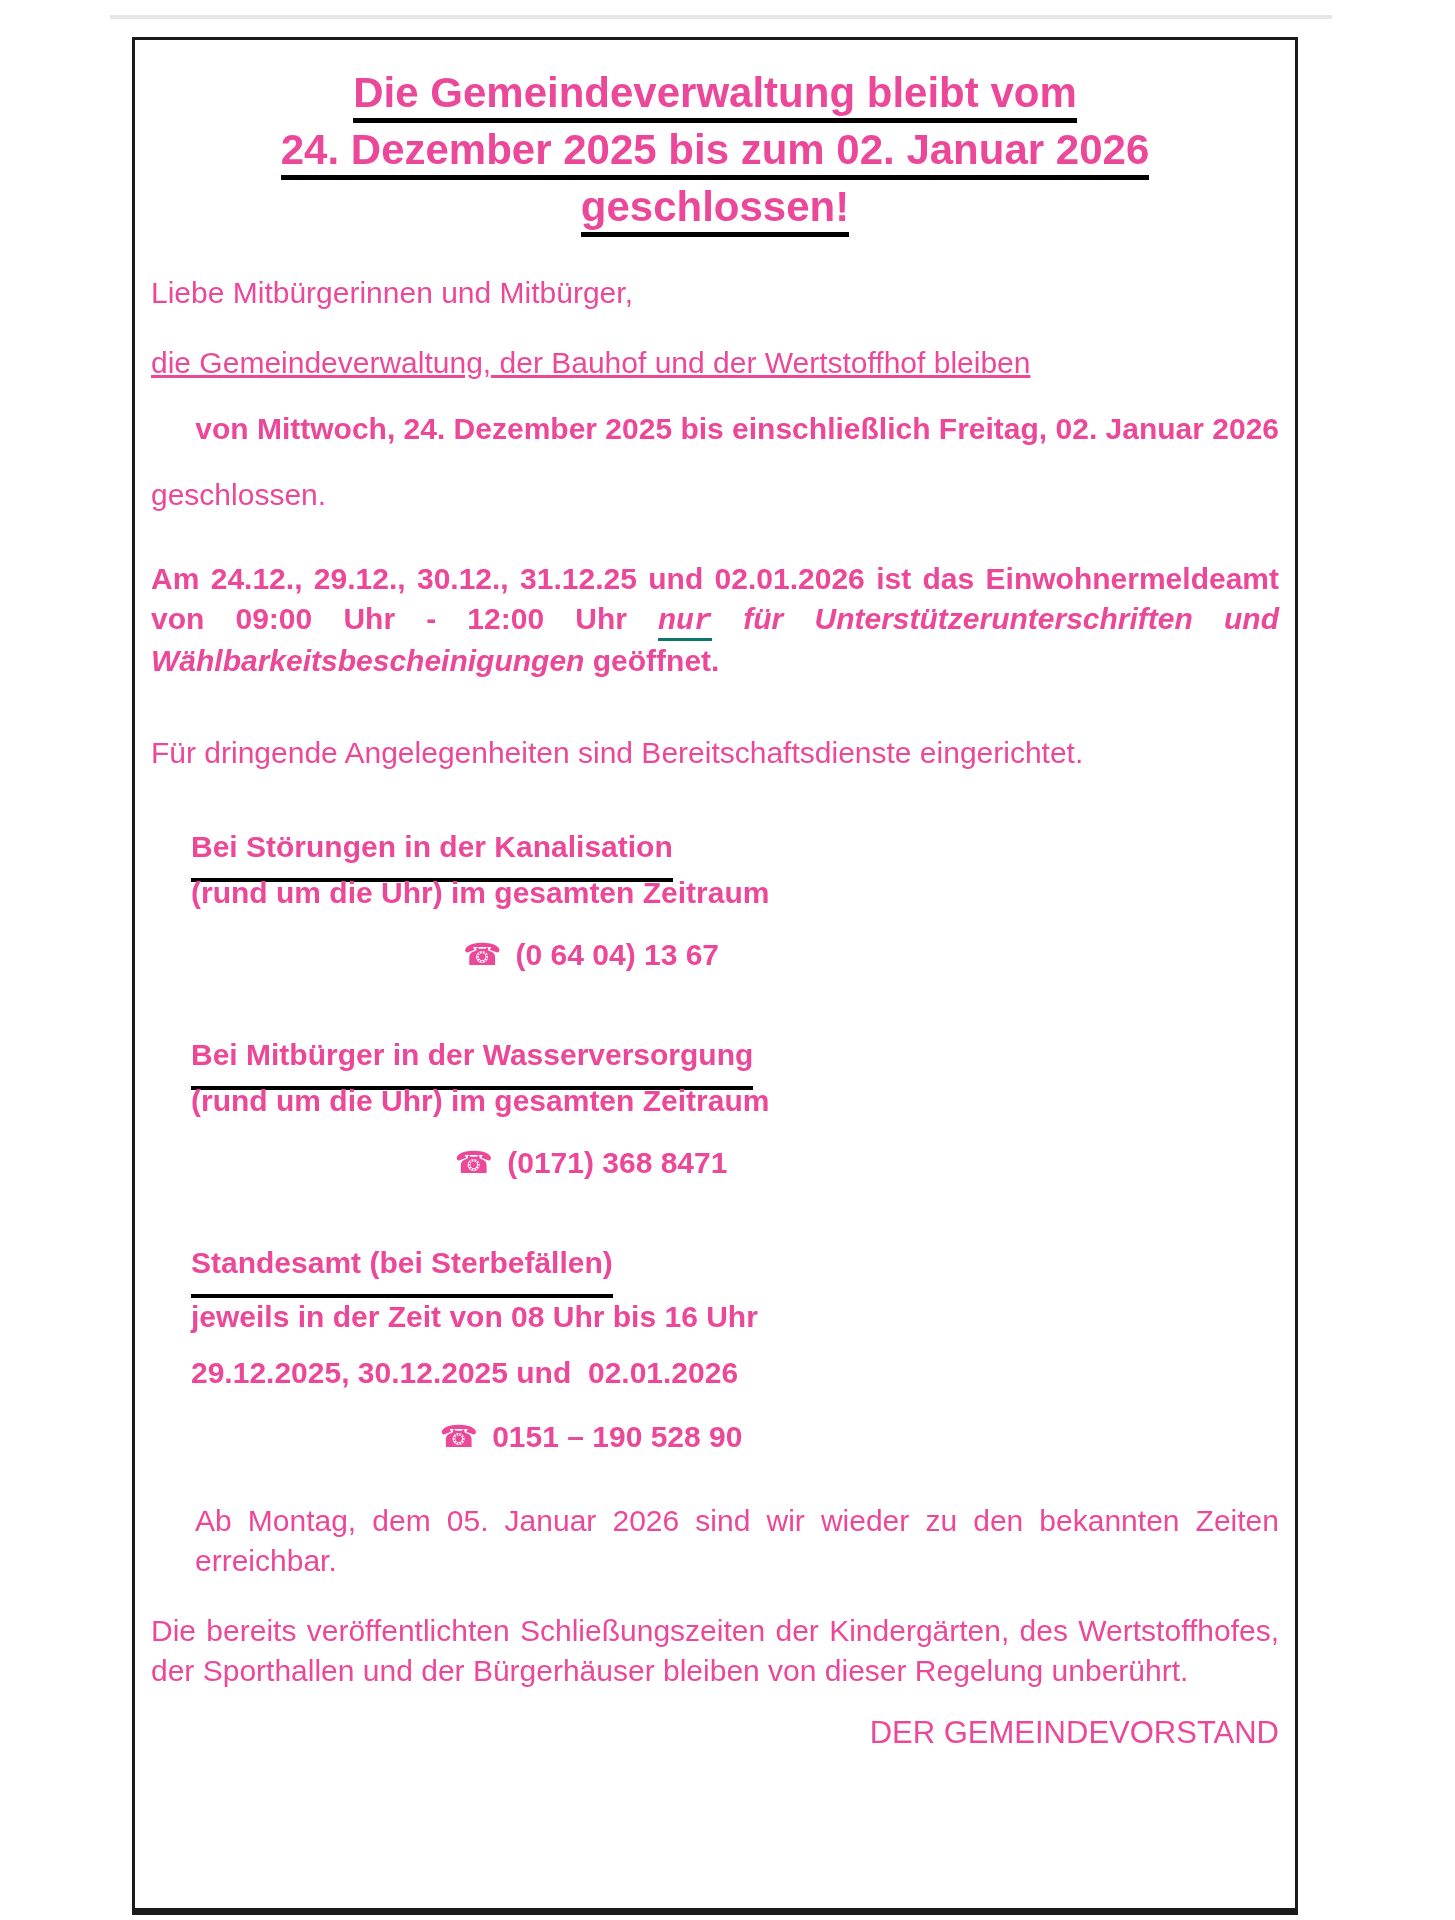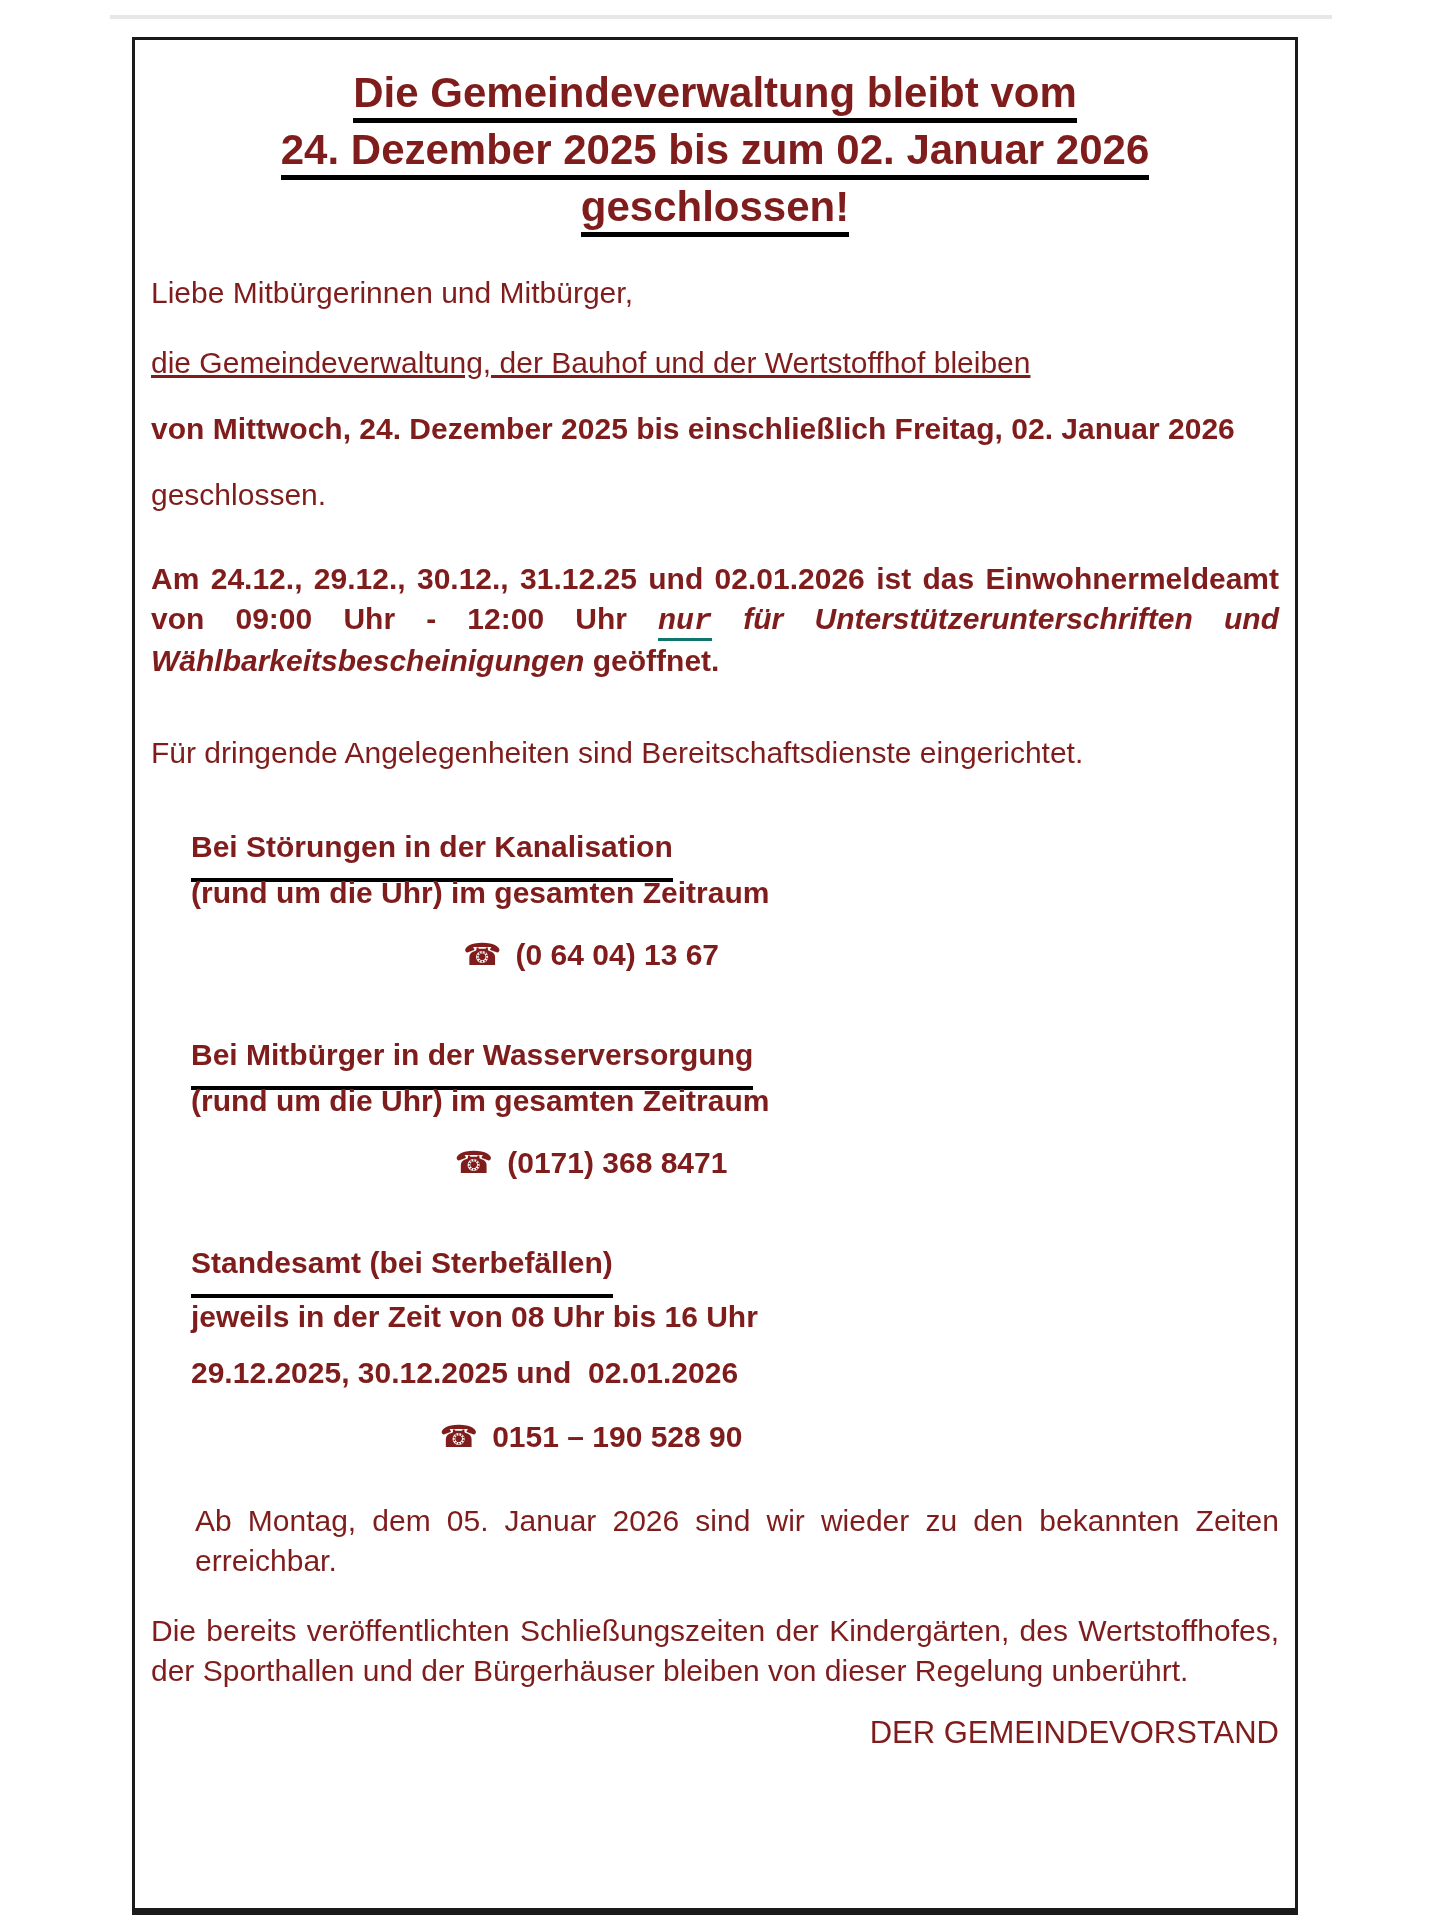--- a/index.html
+++ b/index.html
@@ -2,21 +2,21 @@
 <html lang="de"><head>
 <meta charset="utf-8">
 <style>
   html, body { margin: 0; padding: 0; background: #ffffff; }
   .page {
     position: relative;
     width: 1455px;
     height: 1920px;
     background: #ffffff;
     font-family: "Liberation Sans", "DejaVu Sans", sans-serif;
-    color: #7f1d1d;
+    color: #ec4899;
     overflow: hidden;
   }
   .top-rule {
     position: absolute;
     left: 110px; top: 15px;
     width: 1222px; height: 4px;
     background: #e7e7e7;
   }
   .notice-box {
     position: absolute;
@@ -42,21 +42,21 @@
   .title .u {
     border-bottom: 5px solid #000;
     padding-bottom: 2px;
   }
 
   .salutation { margin-top: 38px; }
   .intro      { margin-top: 30px; text-decoration: underline; }
 
   .closure-period {
     margin-top: 24px;
-    text-align: left;
+    text-align: right;
     font-weight: bold;
     font-size: 30px;
     line-height: 44px;
   }
   .closed-statement { margin-top: 24px; }
 
   .meldeamt {
     margin-top: 44px;
     font-weight: bold;
     text-align: justify;

